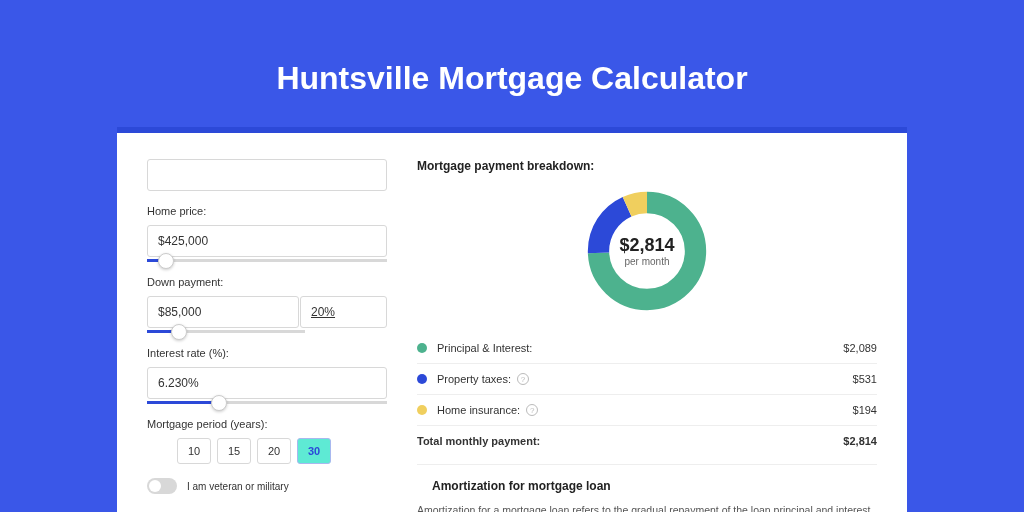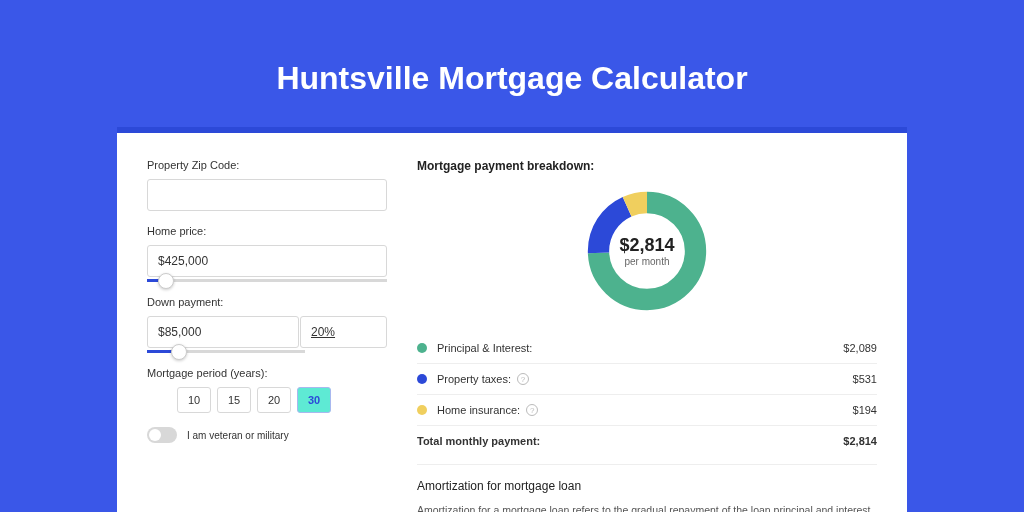--- a/index.html
+++ b/index.html
@@ -171,40 +171,40 @@
     align-items: center;
     justify-content: center;
   }
   .amort {
     border-top: 1px solid #eee;
     margin-top: 8px;
     padding-top: 14px;
   }
   .amort-title {
     font-size: 12px;
-    font-weight: 400;
+    font-weight: 700;
     color: #222;
     margin-bottom: 10px;
+    margin-left: 15px;
   }
   .amort-text {
     font-size: 10.5px;
     color: #555;
     line-height: 1.5;
   }
 </style>
 </head>
 <body>
 
 <h1 class="page-title">Huntsville Mortgage Calculator</h1>
 
 <div class="card">
   <div class="left">
 
     <div class="field-group">
-      <label class="field-label">Property Zip Code:</label>
       <input class="text-input" value="" style="">
     </div>
 
     <div class="field-group">
       <label class="field-label">Home price:</label>
       <input class="text-input" value="$425,000" style="">
       <div class="slider-track">
         <div class="slider-fill" style="width:8%"></div>
         <div class="slider-thumb" style="left:8%"></div>
       </div>
@@ -215,20 +215,28 @@
       <div class="dp-row">
         <input class="text-input" value="$85,000" style="">
         <input class="text-input" value="20%" style="">
       </div>
       <div class="slider-track" style="width:66%">
         <div class="slider-fill" style="width:20%"></div>
         <div class="slider-thumb" style="left:20%"></div>
       </div>
     </div>
 
+    <div class="field-group">
+      <label class="field-label">Interest rate (%):</label>
+      <input class="text-input" value="6.230%" style="">
+      <div class="slider-track">
+        <div class="slider-fill" style="width:30%"></div>
+        <div class="slider-thumb" style="left:30%"></div>
+      </div>
+    </div>
 
     <div class="field-group" style="margin-bottom:10px">
       <label class="field-label">Mortgage period (years):</label>
       <div class="period-row">
           <div class="period-btn">10</div>
           <div class="period-btn">15</div>
           <div class="period-btn">20</div>
           <div class="period-btn active">30</div>
         </div>
     </div>

